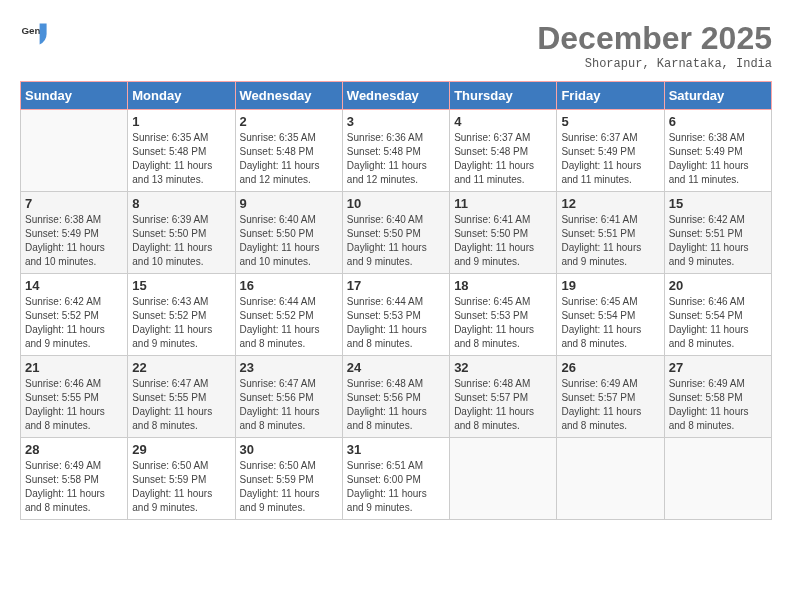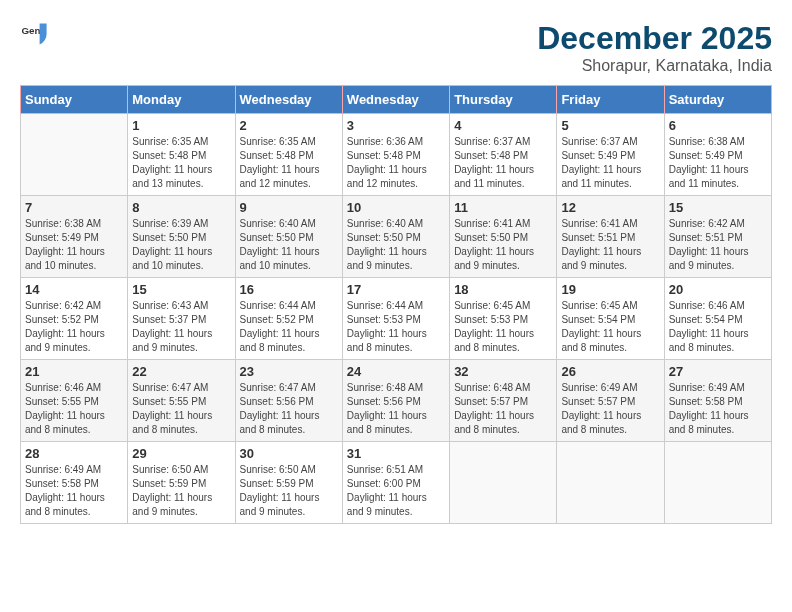--- a/index.html
+++ b/index.html
@@ -34,25 +34,26 @@
     .logo-icon {
       width: 28px;
       height: 28px;
     }
     .title-block {
       text-align: right;
     }
     .month-title {
       font-size: 32px;
       font-weight: bold;
-      color: #0c4a6e;
+      color: #737373;
     }
     .location-title {
-      font-size: 16px;
+      font-size: 12px;
       color: #555;
+      font-family: Liberation Mono, monospace;
     }
     table {
       width: 100%;
       border-collapse: collapse;
       font-size: 11px;
     }
     thead tr th {
       background-color: #3d7abf;
       color: #fff;
       padding: 6px 4px;
@@ -219,21 +220,21 @@
         <td>
           <span class="day-number">14</span>
           <div class="day-info" style="white-space: pre-line;">Sunrise: 6:42 AM
 Sunset: 5:52 PM
 Daylight: 11 hours
 and 9 minutes.</div>
         </td>
         <td>
           <span class="day-number">15</span>
           <div class="day-info" style="white-space: pre-line;">Sunrise: 6:43 AM
-Sunset: 5:37 PM
+Sunset: 5:52 PM
 Daylight: 11 hours
 and 9 minutes.</div>
         </td>
         <td>
           <span class="day-number">16</span>
           <div class="day-info" style="white-space: pre-line;">Sunrise: 6:44 AM
 Sunset: 5:52 PM
 Daylight: 11 hours
 and 8 minutes.</div>
         </td>

